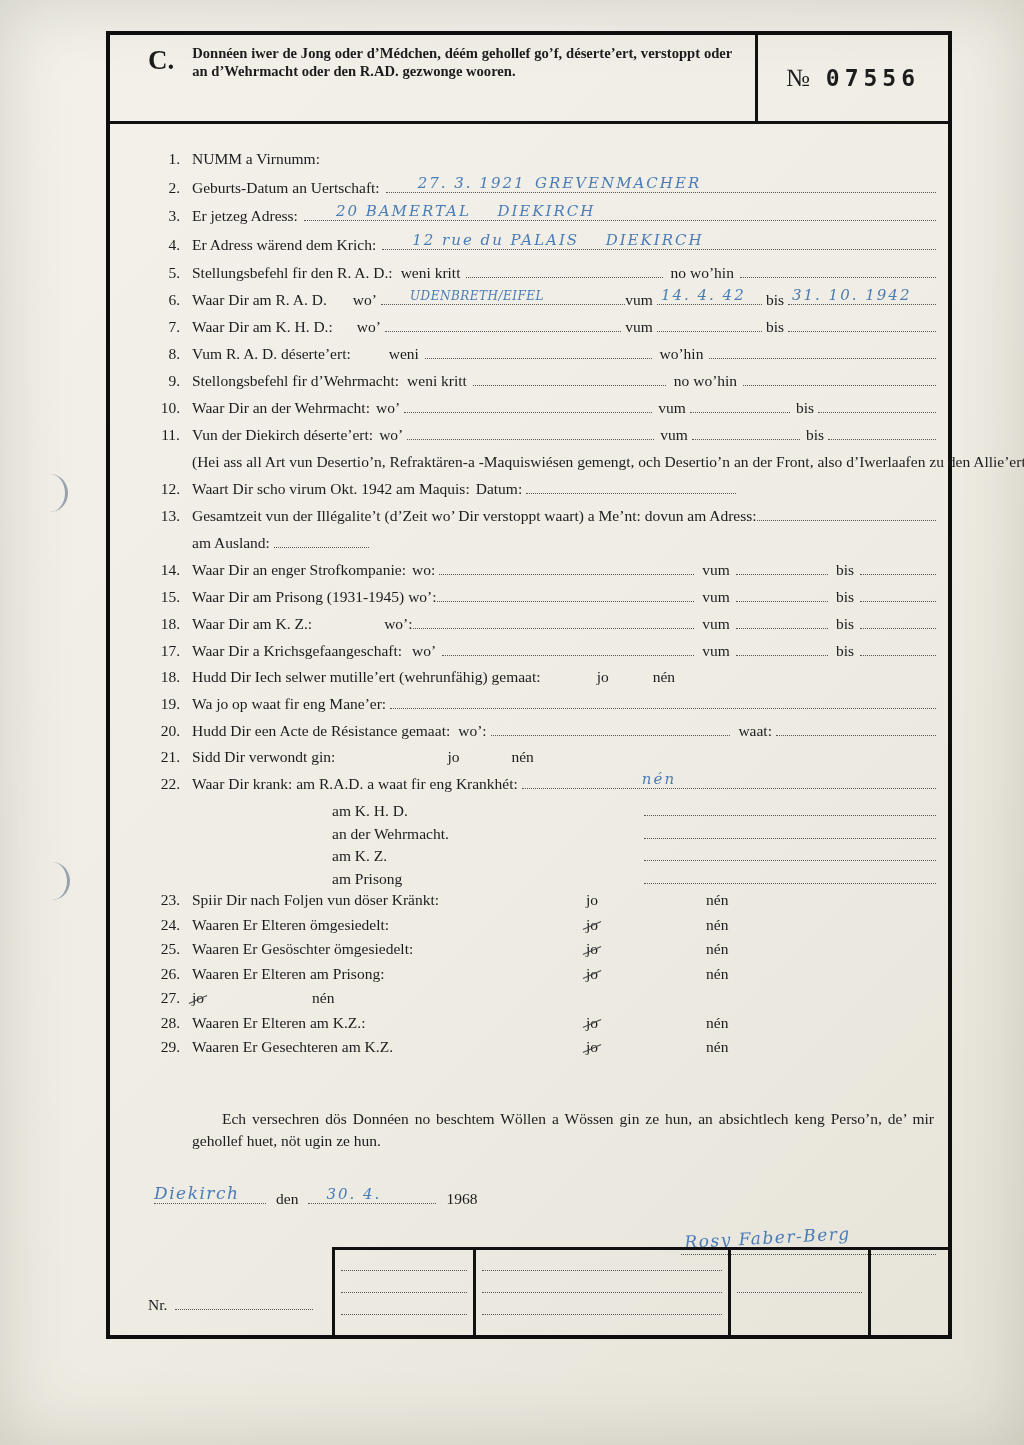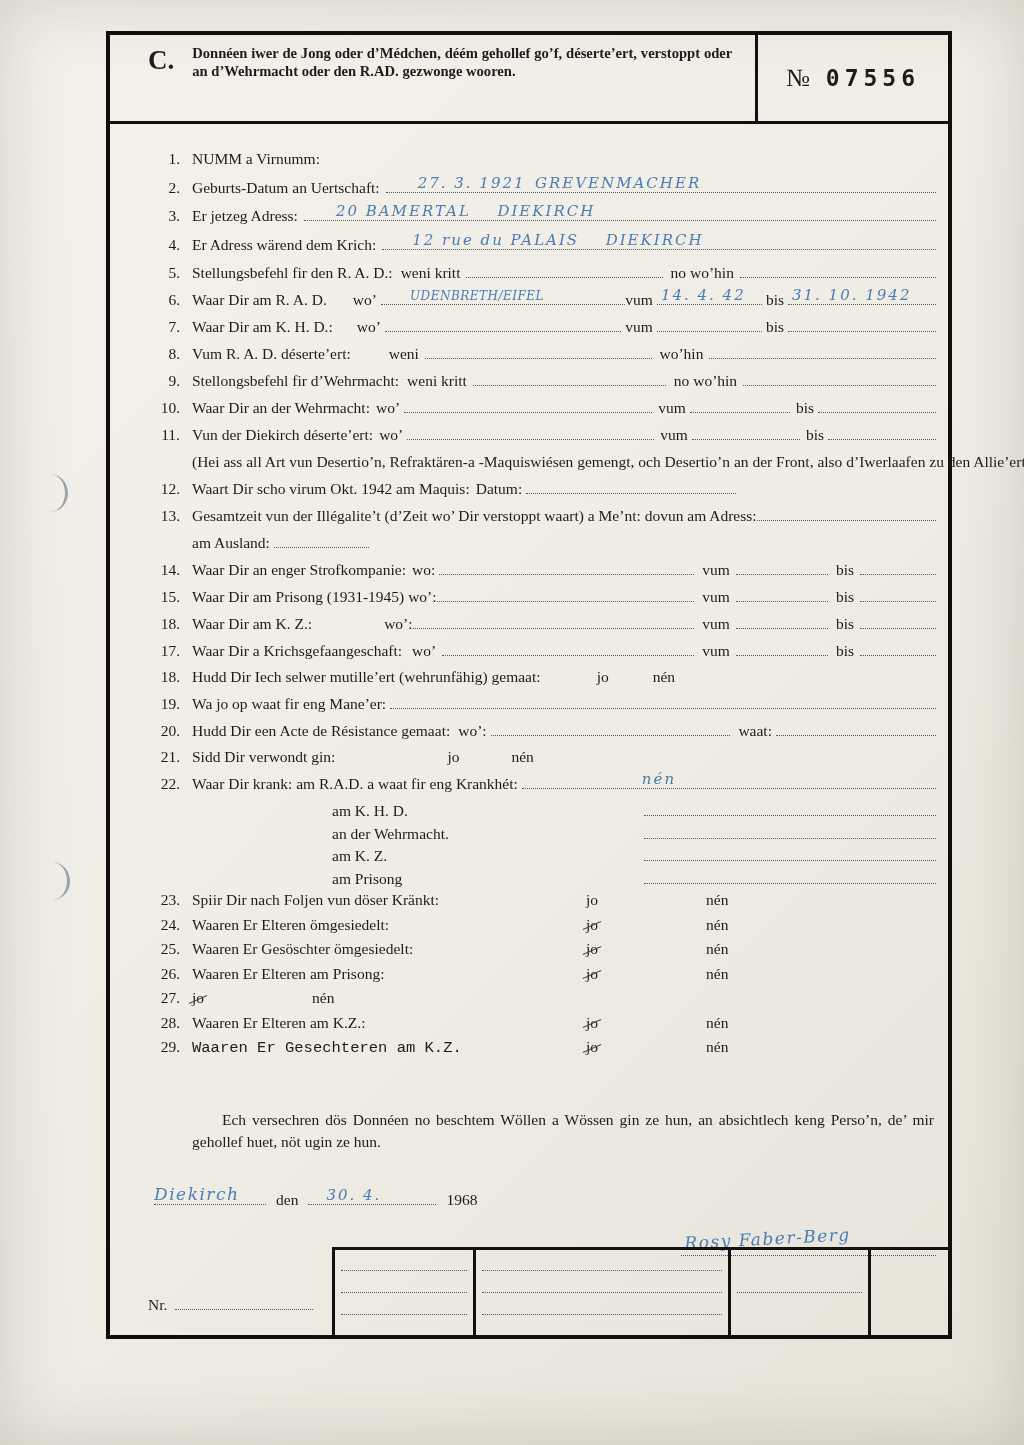--- a/index.html
+++ b/index.html
@@ -421,21 +421,21 @@
             <span class="lbl" style="width: 230px; flex: 0 0 auto;">nén</span>
           </div>
           <div class="row jn">
             <span class="num">28.</span>
             <span class="lbl" style="flex: 1 1 0%;">Waaren Er Elteren am K.Z.:</span>
             <span class="lbl" style="width: 120px; flex: 0 0 auto;"><span class="strike">jo</span></span>
             <span class="lbl" style="width: 230px; flex: 0 0 auto;">nén</span>
           </div>
           <div class="row jn">
             <span class="num">29.</span>
-            <span class="lbl" style="flex: 1 1 0%; font-family: Liberation Mono, monospace;">Waaren Er Gesechteren am K.Z.</span>
+            <span class="lbl" style="flex: 1 1 0%;">Waaren Er Gesechteren am K.Z.</span>
             <span class="lbl" style="width: 120px; flex: 0 0 auto;"><span class="strike">jo</span></span>
             <span class="lbl" style="width: 230px; flex: 0 0 auto;">nén</span>
           </div>
         </div>
 
       <p class="decl">Ech versechren dös Donnéen no beschtem Wöllen a Wössen gin ze hun, an absichtlech keng Perso’n, de’ mir gehollef huet, nöt ugin ze hun.</p>
 
       <div class="dateline">
         <span class="dots dl-place">
           <span class="hw hw-lg">Diekirch</span>

